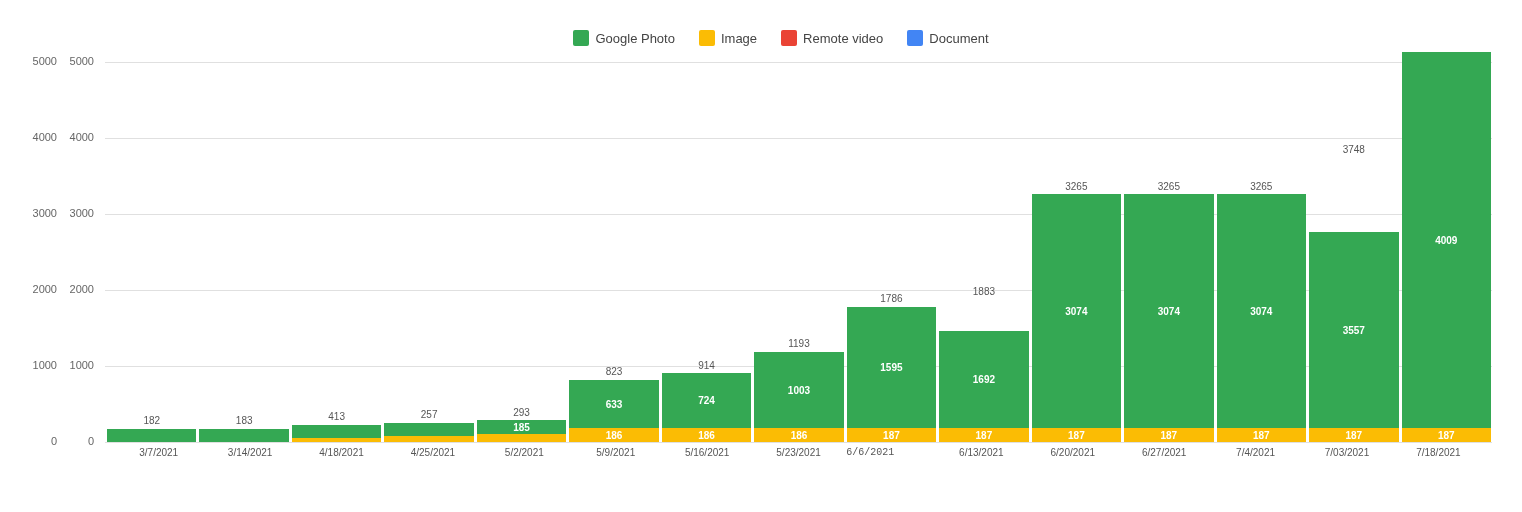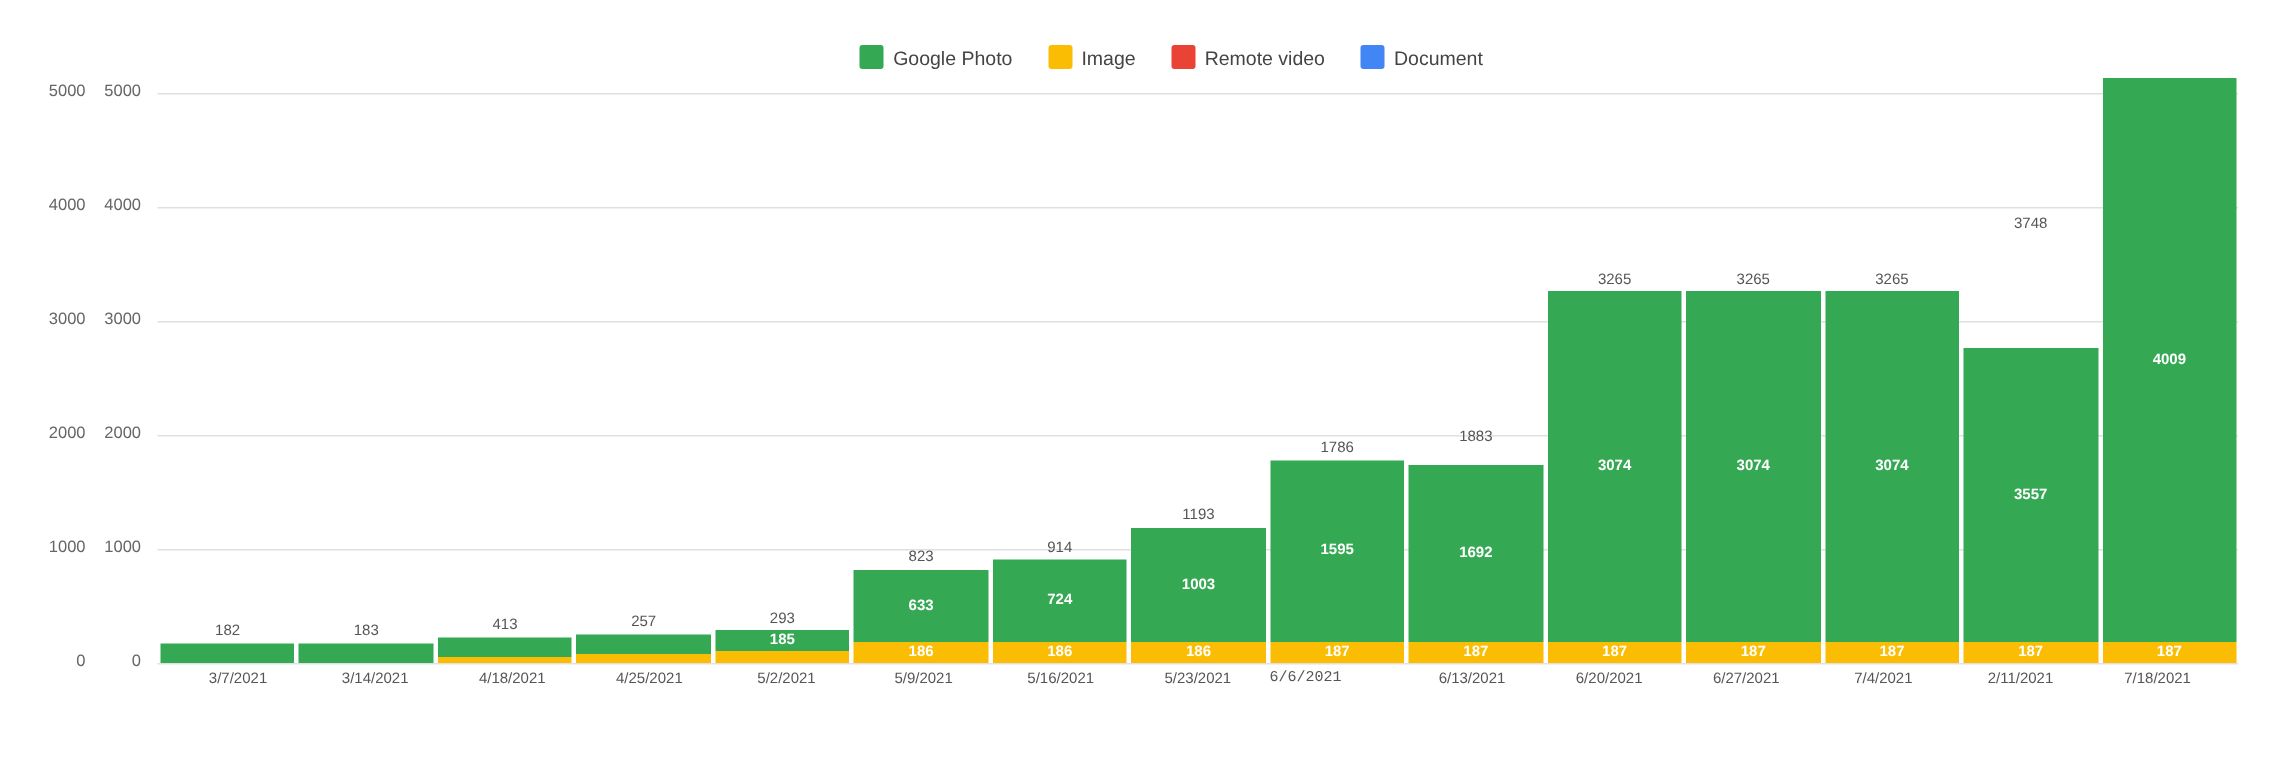--- a/index.html
+++ b/index.html
@@ -113,21 +113,21 @@
           </div>
           <div style="position: absolute; bottom: 14.212px; left: 0px; right: 0px; height: 121.22px; background: rgb(52, 168, 83);">
             <div style="position: absolute; top: 50%; left: 50%; transform: translate(-50%, -50%); font-size: 10px; color: rgb(255, 255, 255); font-weight: bold; white-space: nowrap;">1595</div>
           </div>
         </div>
         <div style="position: absolute; bottom: 0px; left: calc(60% + 2px); width: calc(6.66667% - 3px);">
           <div style="position: absolute; bottom: 145.108px; left: 50%; transform: translateX(-50%); font-size: 10px; color: rgb(85, 85, 85); white-space: nowrap;">1883</div>
           <div style="position: absolute; bottom: 0px; left: 0px; right: 0px; height: 14.212px; background: rgb(251, 188, 4);">
             <div style="position: absolute; top: 50%; left: 50%; transform: translate(-50%, -50%); font-size: 10px; color: rgb(255, 255, 255); font-weight: bold; white-space: nowrap;">187</div>
           </div>
-          <div style="position: absolute; bottom: 14.212px; left: 0px; right: 0px; height: 118px; background: rgb(52, 168, 83);">
+          <div style="position: absolute; bottom: 14.212px; left: 0px; right: 0px; height: 97px; background: rgb(52, 168, 83);">
             <div style="position: absolute; top: 50%; left: 50%; transform: translate(-50%, -50%); font-size: 10px; color: rgb(255, 255, 255); font-weight: bold; white-space: nowrap;">1692</div>
           </div>
         </div>
         <div style="position: absolute; bottom: 0px; left: calc(66.6667% + 2px); width: calc(6.66667% - 3px);">
           <div style="position: absolute; bottom: 250.14px; left: 50%; transform: translateX(-50%); font-size: 10px; color: rgb(85, 85, 85); white-space: nowrap;">3265</div>
           <div style="position: absolute; bottom: 0px; left: 0px; right: 0px; height: 14.212px; background: rgb(251, 188, 4);">
             <div style="position: absolute; top: 50%; left: 50%; transform: translate(-50%, -50%); font-size: 10px; color: rgb(255, 255, 255); font-weight: bold; white-space: nowrap;">187</div>
           </div>
           <div style="position: absolute; bottom: 14.212px; left: 0px; right: 0px; height: 233.624px; background: rgb(52, 168, 83);">
             <div style="position: absolute; top: 50%; left: 50%; transform: translate(-50%, -50%); font-size: 10px; color: rgb(255, 255, 255); font-weight: bold; white-space: nowrap;">3074</div>
@@ -178,21 +178,21 @@
         <div style="flex: 1 1 0%; text-align: center; font-size: 10px; color: rgb(85, 85, 85);">4/25/2021</div>
         <div style="flex: 1 1 0%; text-align: center; font-size: 10px; color: rgb(85, 85, 85);">5/2/2021</div>
         <div style="flex: 1 1 0%; text-align: center; font-size: 10px; color: rgb(85, 85, 85);">5/9/2021</div>
         <div style="flex: 1 1 0%; text-align: center; font-size: 10px; color: rgb(85, 85, 85);">5/16/2021</div>
         <div style="flex: 1 1 0%; text-align: center; font-size: 10px; color: rgb(85, 85, 85);">5/23/2021</div>
         <div style="flex: 1 1 0%; text-align: left; font-size: 10px; color: rgb(85, 85, 85); font-family: Liberation Mono, monospace;">6/6/2021</div>
         <div style="flex: 1 1 0%; text-align: center; font-size: 10px; color: rgb(85, 85, 85);">6/13/2021</div>
         <div style="flex: 1 1 0%; text-align: center; font-size: 10px; color: rgb(85, 85, 85);">6/20/2021</div>
         <div style="flex: 1 1 0%; text-align: center; font-size: 10px; color: rgb(85, 85, 85);">6/27/2021</div>
         <div style="flex: 1 1 0%; text-align: center; font-size: 10px; color: rgb(85, 85, 85);">7/4/2021</div>
-        <div style="flex: 1 1 0%; text-align: center; font-size: 10px; color: rgb(85, 85, 85);">2/11/2021</div>
+        <div style="flex: 1 1 0%; text-align: center; font-size: 10px; color: rgb(85, 85, 85);">7/03/2021</div>
         <div style="flex: 1 1 0%; text-align: center; font-size: 10px; color: rgb(85, 85, 85);">7/18/2021</div>
       </div>
   <div style="position: absolute; left: 0px; top: 0px; width: 40px; height: 380px;">
         <div style="position: absolute; right: 6px; top: 373px; font-size: 11px; color: rgb(102, 102, 102); text-align: right;">0</div>
         <div style="position: absolute; right: 6px; top: 297px; font-size: 11px; color: rgb(102, 102, 102); text-align: right;">1000</div>
         <div style="position: absolute; right: 6px; top: 221px; font-size: 11px; color: rgb(102, 102, 102); text-align: right;">2000</div>
         <div style="position: absolute; right: 6px; top: 145px; font-size: 11px; color: rgb(102, 102, 102); text-align: right;">3000</div>
         <div style="position: absolute; right: 6px; top: 69px; font-size: 11px; color: rgb(102, 102, 102); text-align: right;">4000</div>
         <div style="position: absolute; right: 6px; top: -7px; font-size: 11px; color: rgb(102, 102, 102); text-align: right;">5000</div>
       </div>

